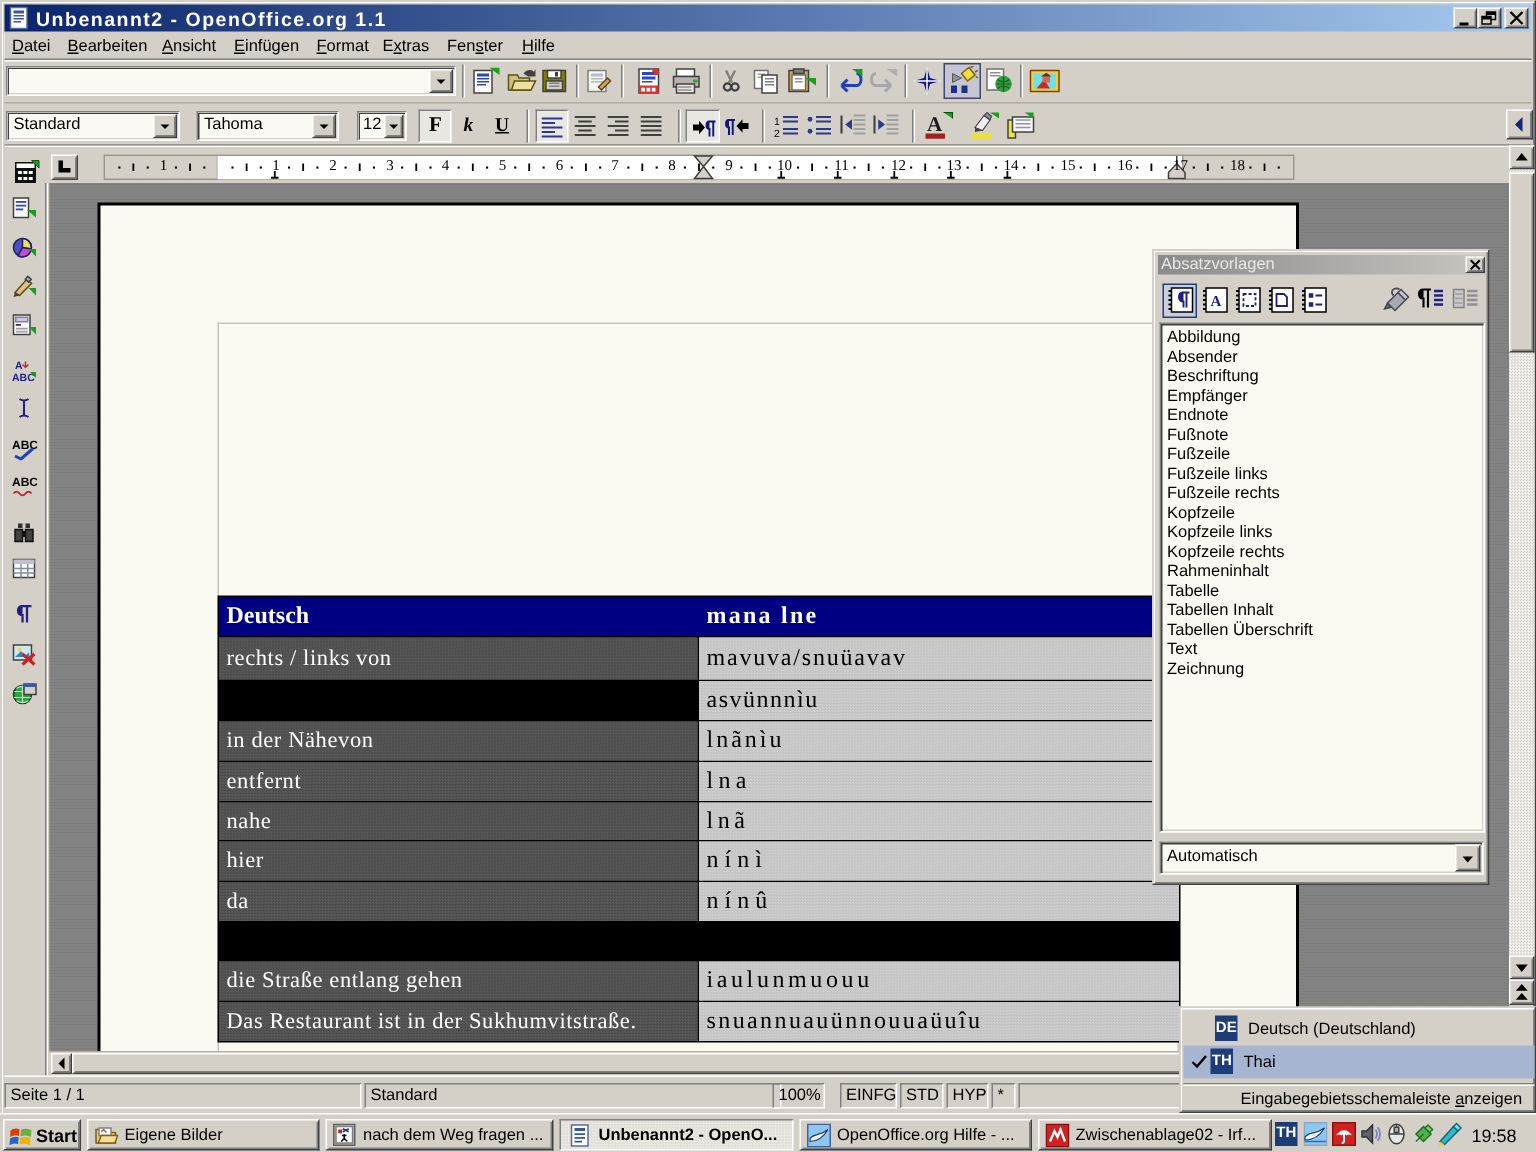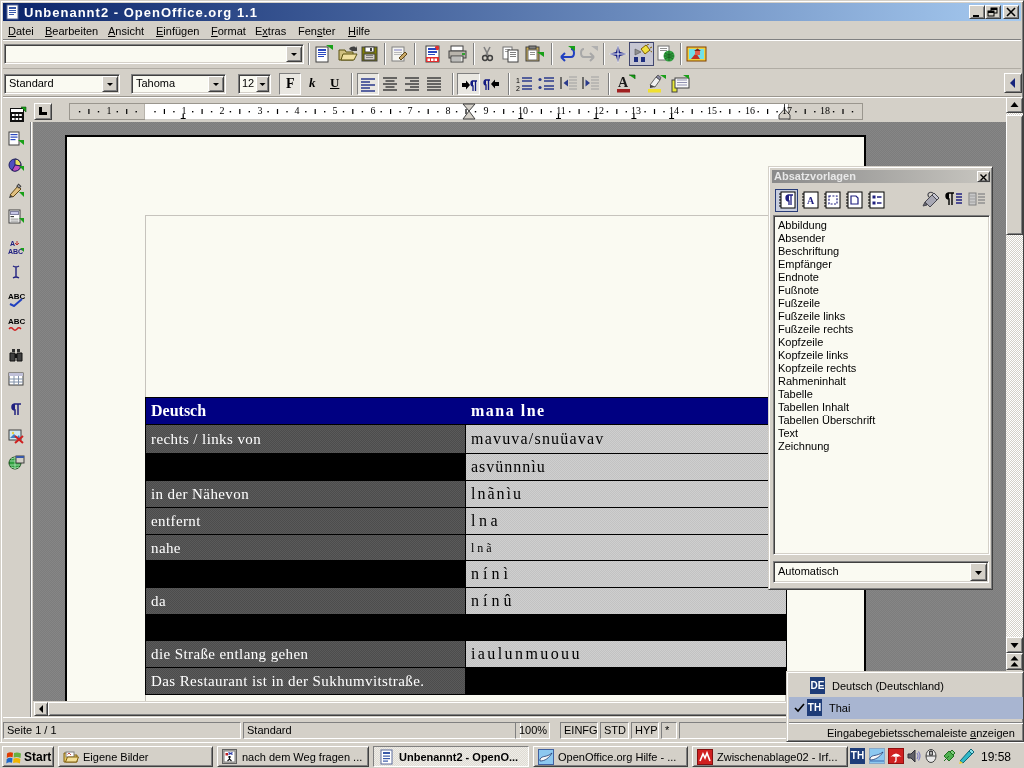--- a/index.html
+++ b/index.html
@@ -509,35 +509,37 @@
   <div class="trow" style="top:111px;height:26px">
         <div class="tde">entfernt</div>
         <div class="tth" style="font-size:16px;letter-spacing:3.5px">lna</div>
       </div>
   <div class="trow" style="top:84px;height:26px">
         <div class="tde">in der Nähevon</div>
         <div class="tth" style="font-size:16px;letter-spacing:2px">lnãnìu</div>
       </div>
   <div class="trow" style="top:138px;height:25px">
         <div class="tde">nahe</div>
-        <div class="tth" style="font-size:12px;letter-spacing:3px">lnã</div>
+        <div class="tth" style="font-size:16px;letter-spacing:3px">lnã</div>
       </div>
   <div class="trow" style="top:164px;height:26px">
+        <div class="tde">hier</div>
         <div class="tth" style="font-size:16px;letter-spacing:4px">nínì</div>
       </div>
   <div class="trow" style="top:191px;height:26px">
         <div class="tde">da</div>
         <div class="tth" style="font-size:16px;letter-spacing:4px">nínû</div>
       </div>
   <div class="trow" style="top:244px;height:26px">
         <div class="tde">die Straße entlang gehen</div>
         <div class="tth" style="font-size:16px;letter-spacing:2.4px">iaulunmuouu</div>
       </div>
   <div class="trow" style="top:271px;height:26px">
         <div class="tde">Das Restaurant ist in der Sukhumvitstraße.</div>
+        <div class="tth" style="font-size:16px;letter-spacing:1.6px">snuannuauünnouuaüuîu</div>
       </div>
  </div>
 </div>
 
 <div id="vscroll" class="abs face" style="left:1006px;top:97px;width:17px;height:573px">
  <div class="abs raised face" style="left:0;top:0;width:17px;height:16px"><svg width="15" height="14">
         <path d="M7.5 4 L3.5 9 L11.5 9 Z" fill="#000"></path>
       </svg></div>
  <div class="abs track" style="left:0;top:16px;width:17px;height:524px"></div>
  <div class="abs raised face" style="left:0;top:18px;width:17px;height:120px"></div>
@@ -562,21 +564,21 @@
  <div class="abs sunk1" style="left:512px;top:4px;width:35px;height:17px;line-height:15px;padding-left:3px">100%</div>
  <div class="abs sunk1" style="left:557px;top:4px;width:38px;height:17px;line-height:15px;padding-left:3px">EINFG</div>
  <div class="abs sunk1" style="left:597px;top:4px;width:29px;height:17px;line-height:15px;padding-left:3px">STD</div>
  <div class="abs sunk1" style="left:628px;top:4px;width:28px;height:17px;line-height:15px;padding-left:3px">HYP</div>
  <div class="abs sunk1" style="left:658px;top:4px;width:16px;height:17px;line-height:15px;padding-left:3px">*</div>
  <div class="abs sunk1" style="left:676px;top:4px;width:110px;height:17px"></div>
 </div>
 
 <div id="stylist" class="abs face raised2" style="left:768px;top:166px;width:225px;height:424px">
  <div class="abs" style="left:3px;top:3px;width:219px;height:13px;background:linear-gradient(to right,#8a8a8a,#c8c6c0)">
-  <span style="position:absolute;left:2px;top:0px;font-size:11px;font-weight:bold;color:#e8e8e8">Absatzvorlagen</span>
+  <span style="position:absolute;left:2px;top:0px;font-size:11px;font-weight:normal;color:#e8e8e8">Absatzvorlagen</span>
   <div class="abs raised face" style="right:1px;top:1px;width:13px;height:11px"><svg width="11" height="9">
           <path d="M2.5 1.5 L8.5 7.5 M8.5 1.5 L2.5 7.5" stroke="#000" stroke-width="1.4"></path>
         </svg></div>
  </div>
  <div class="abs" style="left:6px;top:22px;width:23px;height:23px;border:1px solid #283c78;background:#c8cede"></div>
  <svg class="abs" style="left:9px;top:24px" width="18" height="18">
       <rect x="3" y="1" width="14" height="16" fill="#fff" stroke="#000"></rect>
       <path d="M3 3 h-2 M3 6 h-2 M3 9 h-2 M3 12 h-2 M3 15 h-2" stroke="#000" stroke-width="1.2"></path>
       <path d="M11 4 Q8 4 8 7 Q8 10 11 10 L11 14 M13 4 L13 14 M10 4 L15 4" stroke="#202080" stroke-width="1.3" fill="#202080"></path>
     </svg>

